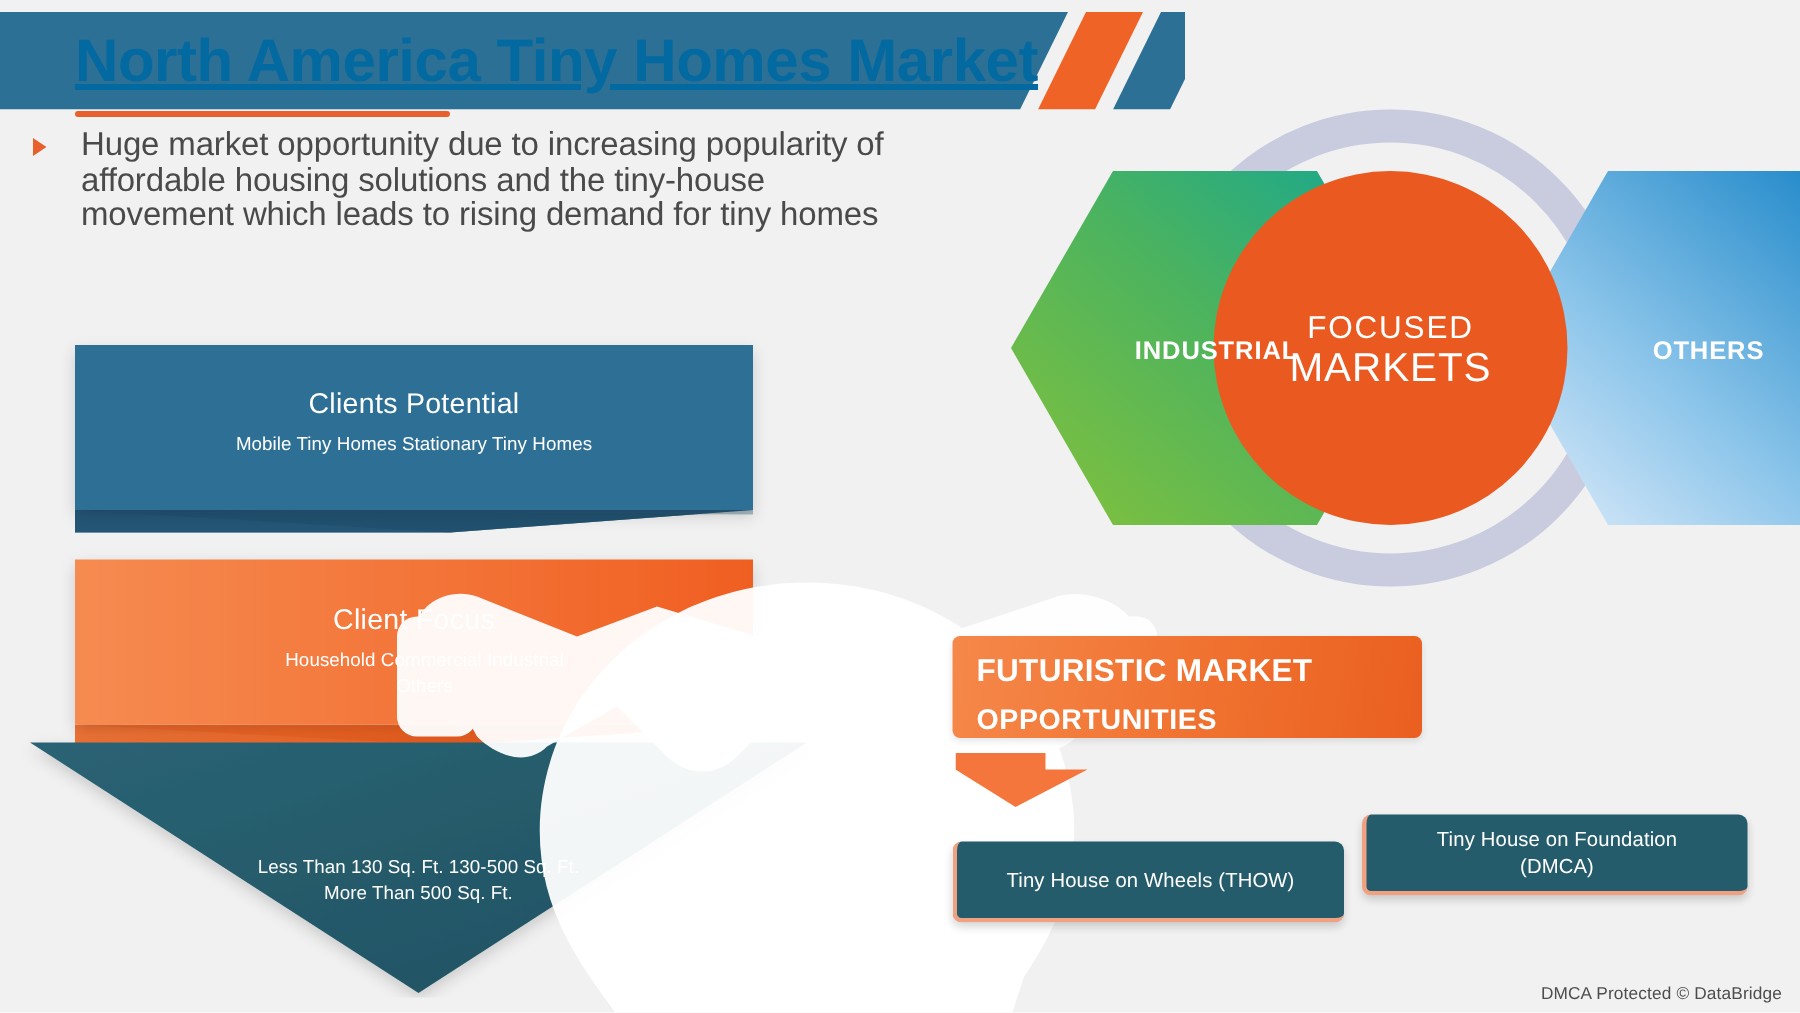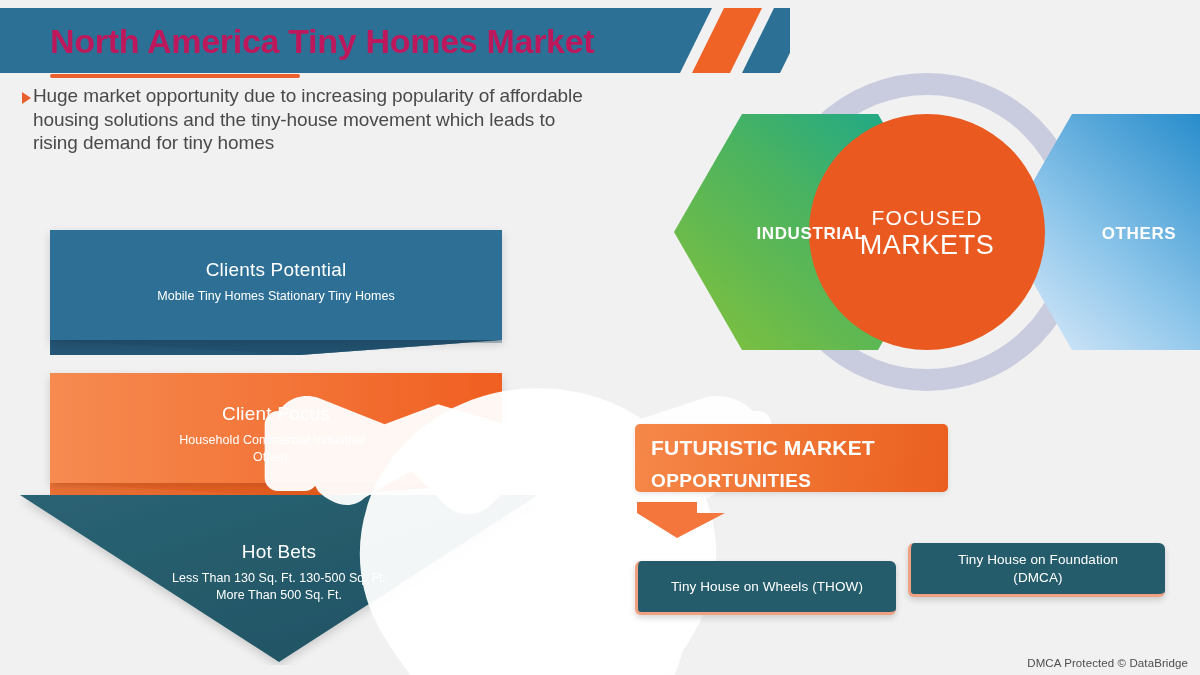--- a/index.html
+++ b/index.html
@@ -28,44 +28,45 @@
     width: 790px; height: 65px;
     pointer-events: none;
   }
   #header-band svg { display: block; width: 790px; height: 65px; }
 
   #page-title {
     position: absolute;
     left: 50px; top: 18px;
     width: 660px; height: 46px;
     line-height: 46px;
-    font-size: 34px;
+    font-size: 40px;
     font-weight: bold;
-    color: #be185d;
+    color: #0369a1;
     letter-spacing: -0.3px;
     white-space: nowrap;
+    text-decoration: underline;
   }
 
   
   #bullet-block {
     position: absolute;
     left: 22px; top: 84px;
     width: 580px;
   }
   #bullet-arrow-icon {
     position: absolute;
     left: 0; top: 8px;
     width: 0; height: 0;
     border-left: 9px solid #e8602c;
     border-top: 6px solid transparent;
     border-bottom: 6px solid transparent;
   }
   #bullet-text {
-    margin-left: 11px;
-    font-size: 19px;
+    margin-left: 32px;
+    font-size: 22px;
     line-height: 23.5px;
     color: #4a4a4a;
     letter-spacing: -0.1px;
   }
   #bullet-rule {
     position: absolute;
     left: 50px; top: 74px;
     width: 250px; height: 4px;
     background: #e8602c;
     border-radius: 2px;
@@ -86,21 +87,21 @@
 
   .funnel-icon { position: absolute; pointer-events: none; }
 
   
   #stage1-icon  { left: 238px; top: 11px; width: 84px; height: 30px; }
   #stage1-title { left: 50px; top: 44px; width: 452px; }
   #stage1-sub   { left: 50px; top: 73px; width: 452px; }
   
   #stage2-icon  { left: 258px; top: 152px; width: 44px; height: 34px; }
   #stage2-title { left: 50px; top: 188px; width: 452px; }
-  #stage2-sub   { left: 46px; top: 217px; width: 452px; text-align: center; }
+  #stage2-sub   { left: 57px; top: 217px; width: 452px; text-align: center; }
   
   #stage3-icon  { left: 252px; top: 290px; width: 54px; height: 34px; }
   #stage3-title { left: 20px; top: 326px; width: 518px; }
   #stage3-sub   { left: 20px; top: 355px; width: 518px; }
 
   
   #hex-diagram { position: absolute; left: 649px; top: 62px; width: 560px; height: 340px; }
   #hex-diagram svg { display: block; width: 560px; height: 340px; }
 
   
@@ -246,21 +247,20 @@
           <path d="M15 21 C21 20 30 22 38 21 C43 21 44 25 40 27 C34 30 24 32 18 32 L15 32 Z"></path>
         </g>
         <g fill="#265c6c">
           <circle cx="26" cy="14" r="1.3"></circle>
             <circle cx="31" cy="14" r="1.3"></circle>
           <circle cx="26" cy="19" r="1.3"></circle>
             <circle cx="31" cy="19" r="1.3"></circle>
         </g>
       </svg>
     </span>
-    <div class="funnel-label funnel-title" id="stage3-title">Hot Bets</div>
     <div class="funnel-label funnel-sub" id="stage3-sub"><span>Less Than 130 Sq. Ft. 130-500 Sq. Ft.</span><br><span>More Than 500 Sq. Ft.</span></div>
   </div>
 
   <div id="hex-diagram">
     <svg viewBox="0 0 560 340" xmlns="http://www.w3.org/2000/svg">
       <defs>
         <linearGradient id="gradGreenHex" x1="0" y1="1" x2="1" y2="0">
           <stop offset="0%" stop-color="#86c23a"></stop>
           <stop offset="55%" stop-color="#4bb35f"></stop>
           <stop offset="100%" stop-color="#14a693"></stop>

